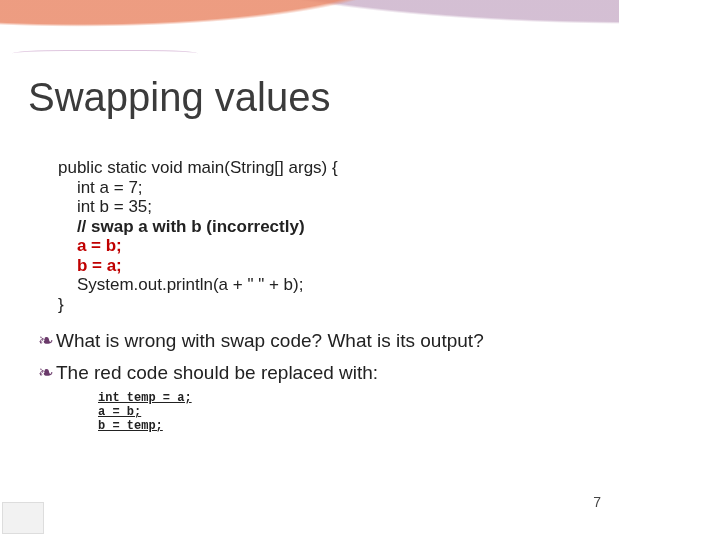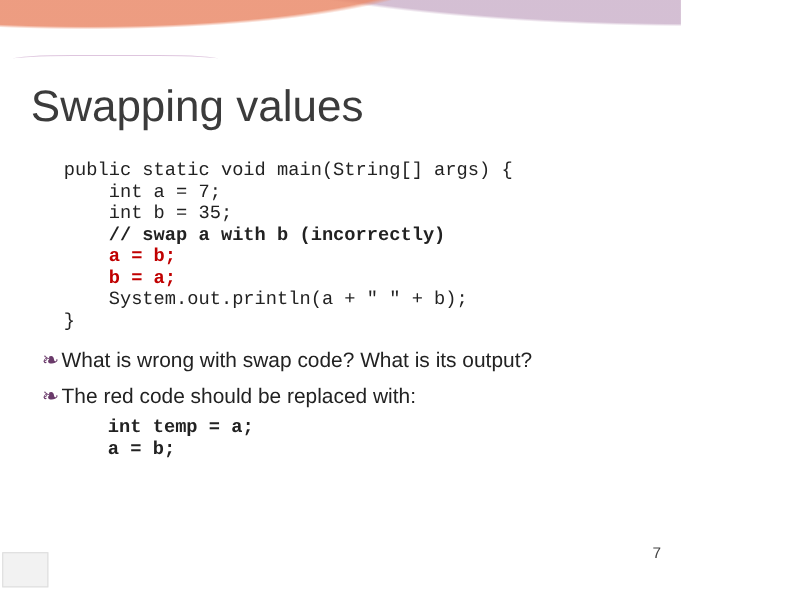--- a/index.html
+++ b/index.html
@@ -58,22 +58,22 @@
   .body {
     position: absolute;
     left: 58px;
     top: 146px;
     right: 40px;
     font-size: 17px;
     color: #222;
     line-height: 1.15;
   }
   pre.code {
-    margin: 0 0 10px 0;
-    font-family: Liberation Mono, monospace;
+    margin: 12px 0 10px 0;
+    font-family: Liberation Sans, sans-serif;
     font-size: 17px;
     line-height: 1.15;
     white-space: pre;
     color: #222;
   }
   .codeline { display: block; }
   .bold { font-weight: bold; }
   .red { color: #c00000; font-weight: bold; }
   .bullets {
     margin: 16px 0 0 -18px;
@@ -91,25 +91,26 @@
   .bullets li .bullet-glyph {
     display: inline-block;
     width: 18px;
     margin-left: -2px;
     color: #6a3a6a;
     font-family: Arial, sans-serif;
   }
   .fix-block {
     margin: 6px 0 12px 40px;
     font-family: "Courier New", Courier, monospace;
-    font-size: 17px;
+    font-size: 12px;
     font-weight: bold;
     line-height: 1.15;
     white-space: pre;
     color: #222;
+    text-decoration: underline;
   }
   .pagenum {
     position: absolute;
     right: 18px;
     bottom: 30px;
     font-size: 14px;
     color: #444;
   }
   .copyright {
     position: absolute;
@@ -146,20 +147,20 @@
 
     <ul class="bullets">
       <li>
         <span class="bullet-glyph">❧</span><span>What is wrong with swap code?  What is its output?</span>
       </li>
       <li>
         <span class="bullet-glyph">❧</span><span>The red code should be replaced with:</span>
       </li>
     </ul>
 
-    <pre class="fix-block"><span class="codeline">int temp = a;</span><span class="codeline">a = b;</span></pre>
+    <pre class="fix-block"><span class="codeline">int temp = a;</span><span class="codeline">a = b;</span><span class="codeline">b = temp;</span></pre>
 
   </div>
 
   <div class="pagenum">7</div>
   <div class="thumb"></div>
 
 </div>
 
 </body></html>

